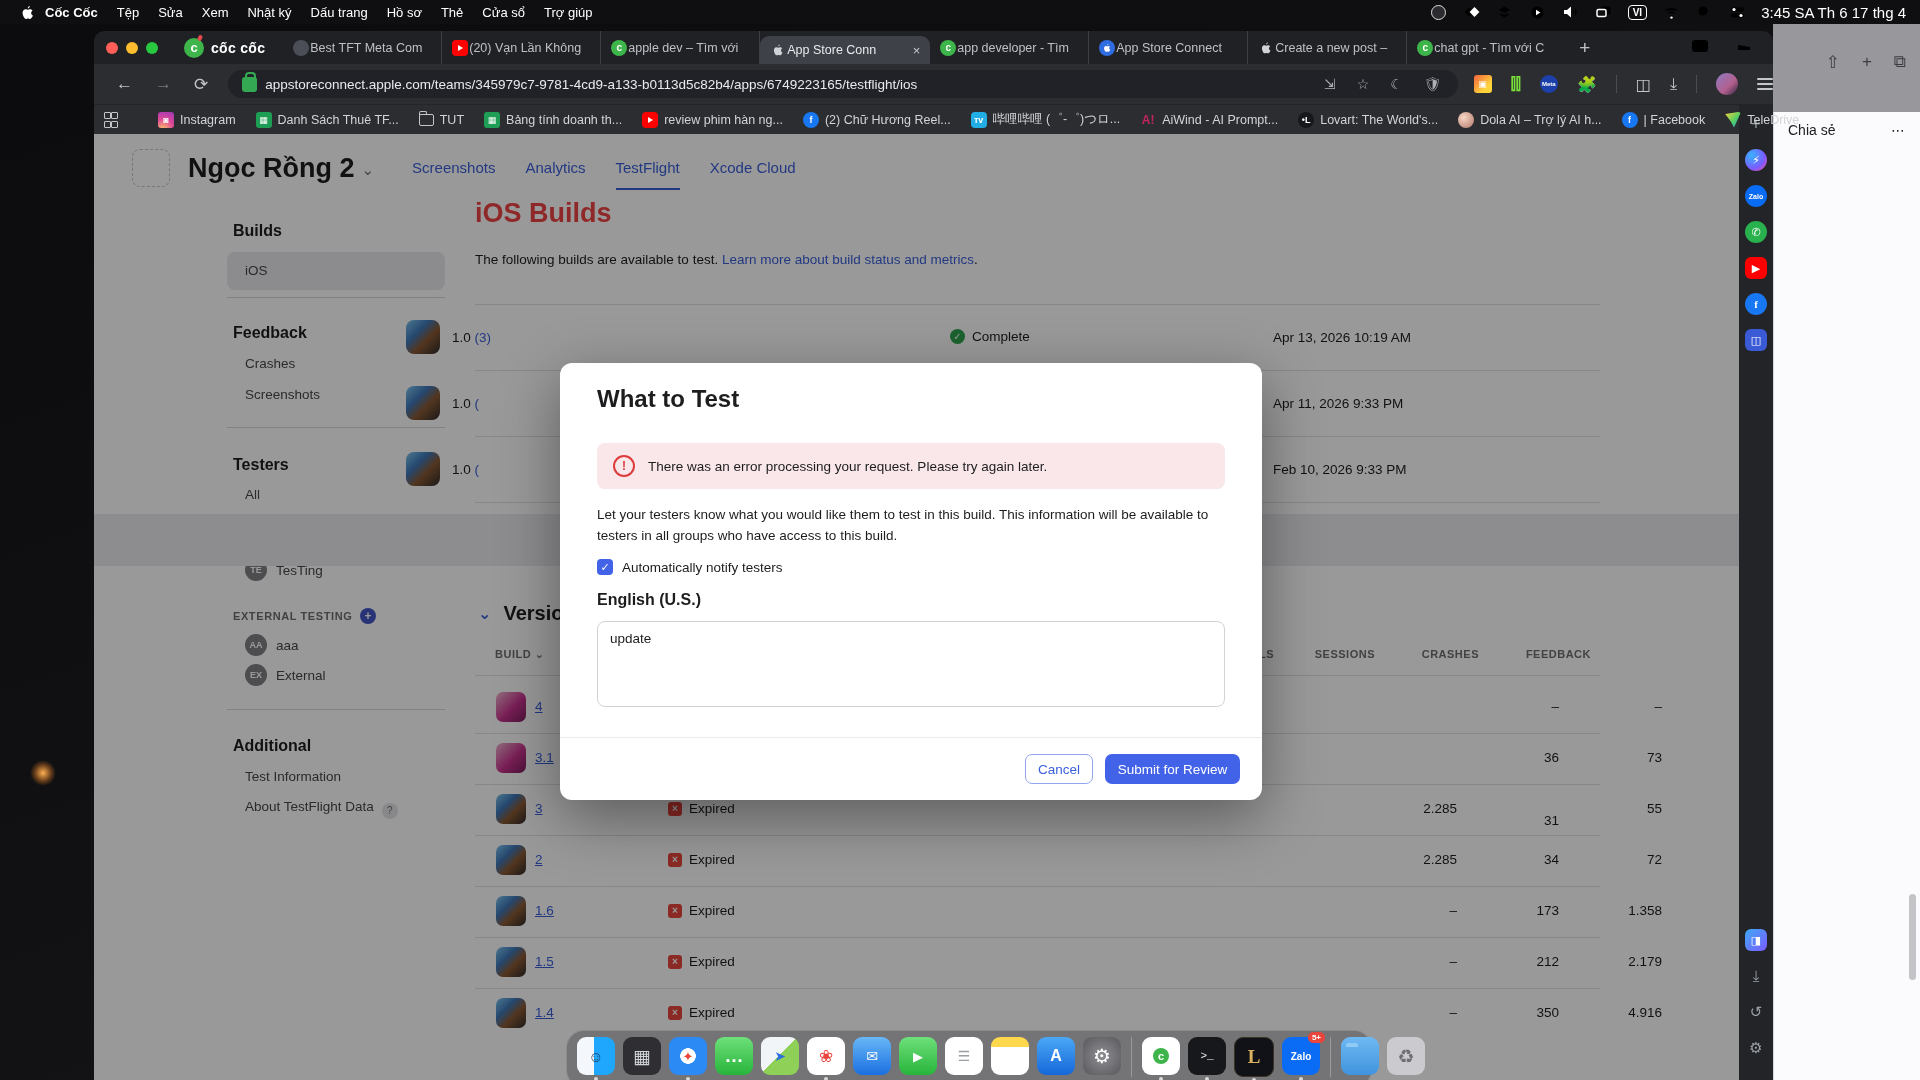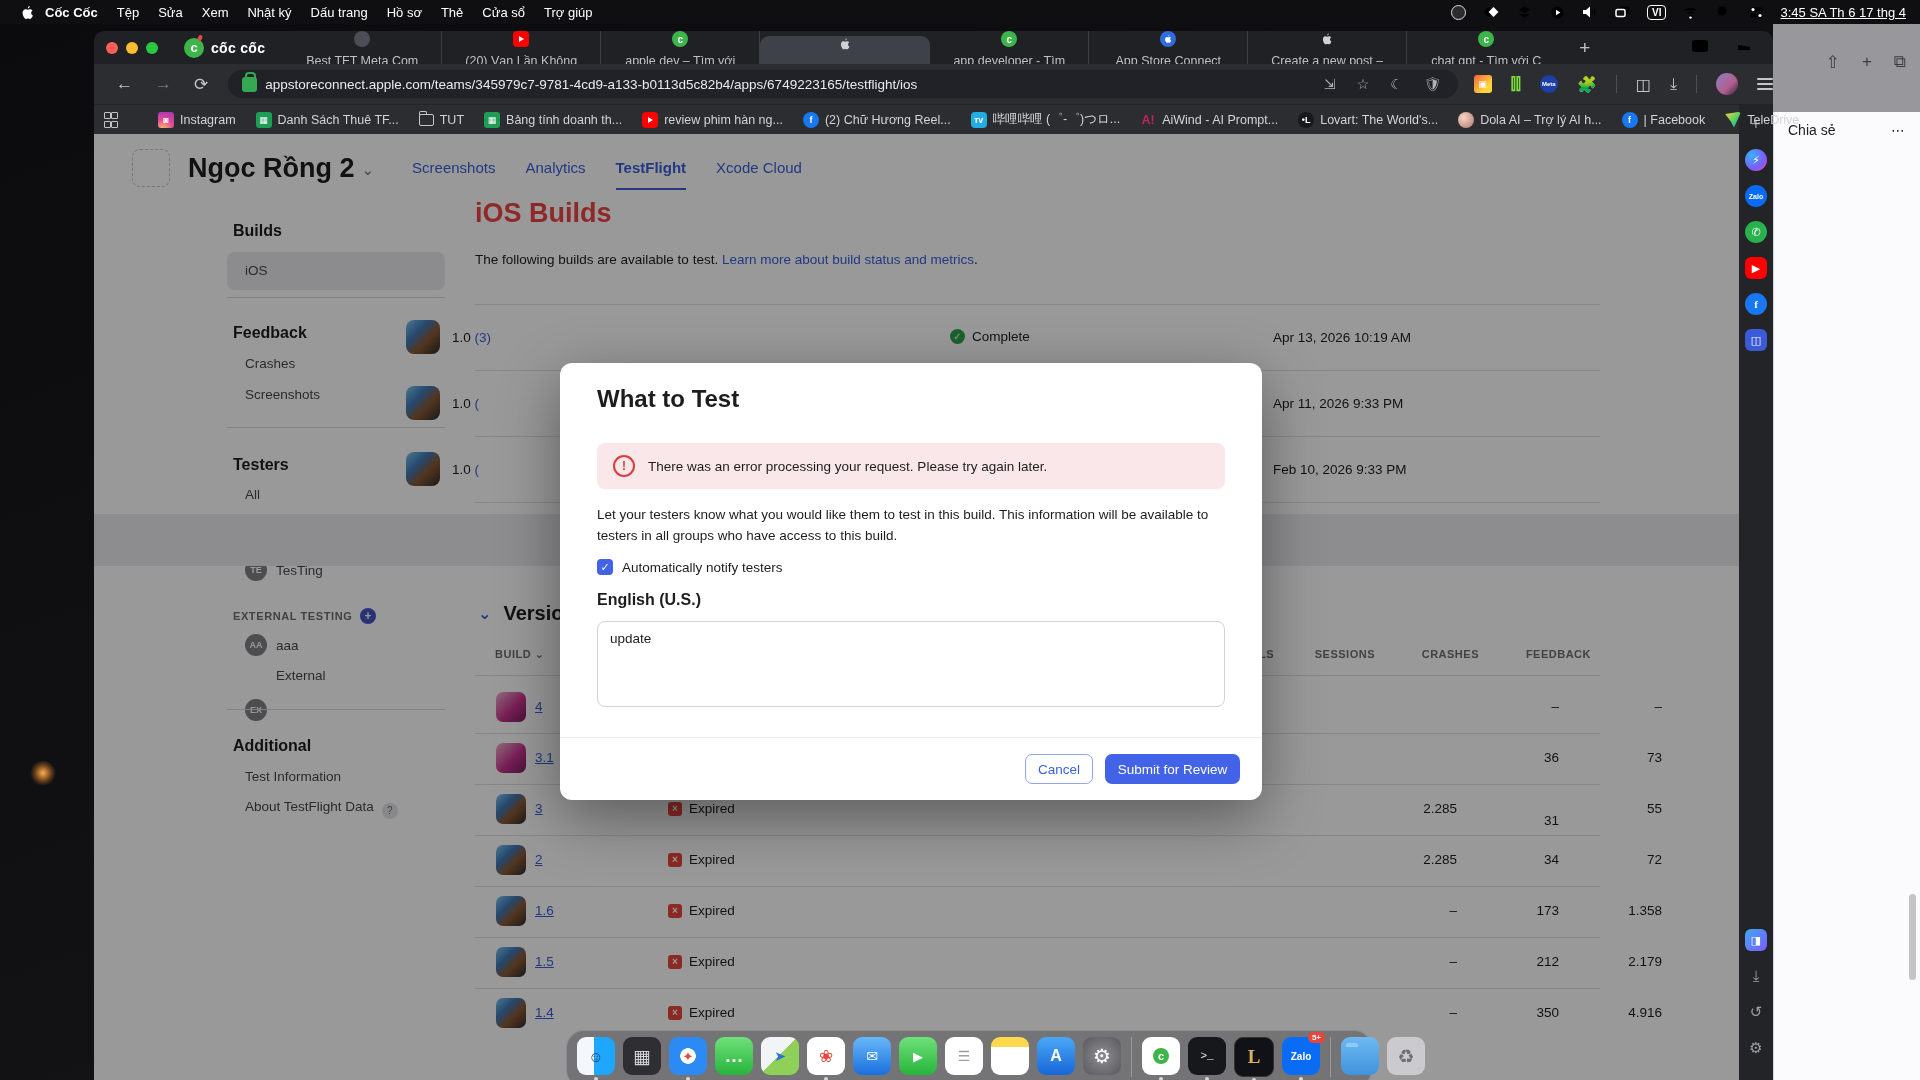--- a/index.html
+++ b/index.html
@@ -10,21 +10,21 @@
   
   #menubar{left:0;top:0;width:1920px;height:24px;background:rgba(16,16,18,.95);
     display:flex;align-items:center;color:#fff;font-size:13px;}
   #menubar .apple{margin:0 10px 0 20px;display:flex;}
   #menubar .menus{display:flex;gap:19px;align-items:center;}
   #menubar .menus .m{white-space:nowrap;}
   #menubar .menus .m.app{font-weight:bold;}
   #menubar .right{margin-left:auto;display:flex;align-items:center;gap:15px;padding-right:14px;}
   .mi{display:flex;align-items:center;justify-content:center;width:18px;height:16px;}
   .vi-badge{border:1.5px solid #fff;border-radius:4px;font-size:10px;font-weight:bold;padding:0 4px;line-height:13px;}
-  #clock{font-size:13px;white-space:nowrap;text-decoration:underline;}
+  #clock{font-size:15px;white-space:nowrap;}
   .glow{left:30px;top:760px;width:26px;height:26px;border-radius:50%;
     background:radial-gradient(circle,#ffae4f 0%,rgba(255,140,40,.35) 45%,transparent 70%);}
   
   #corner{left:1773px;top:24px;width:147px;height:88px;background:#97979c;}
   #corner .ic{color:#3c3c40;font-size:17px;display:flex;gap:22px;justify-content:flex-end;padding:28px 14px 0 0;}
   #sidepanel{left:1773px;top:112px;width:147px;height:968px;background:#fbfbfd;border-left:1px solid #d8d8dc;}
   #sidepanel .hdr{display:flex;align-items:center;justify-content:space-between;padding:10px 16px 0 14px;color:#1d1d1f;font-size:14px;}
   #sidepanel .scroll{position:absolute;right:5px;top:782px;width:7px;height:86px;border-radius:4px;background:#c4c4c8;}
   
   #strip{left:1739px;top:104px;width:34px;height:976px;background:#232428;display:flex;flex-direction:column;align-items:center;}
@@ -37,22 +37,22 @@
   
   #tabbar{left:94px;top:31px;width:1679px;height:33px;background:#1f2125;border-radius:10px 10px 0 0;display:flex;align-items:center;}
   .tl{width:12px;height:12px;border-radius:50%;margin-right:8px;}
   #tabbar .lights{display:flex;padding-left:12px;width:78px;}
   .brand{display:flex;align-items:center;gap:7px;margin-right:18px;}
   .brand .word{color:#fff;font-weight:bold;font-size:14px;letter-spacing:.3px;}
   .cc-circle{width:20px;height:20px;border-radius:50%;background:#3db54a;color:#fff;display:flex;align-items:center;justify-content:center;
     font-weight:bold;font-size:13px;position:relative;}
   .cc-circle i{position:absolute;top:-3px;right:2px;width:4px;height:6px;background:#e5484d;border-radius:2px;transform:rotate(25deg);font-style:normal;}
   #tabs{display:flex;align-items:center;height:33px;}
-  .tab{display:flex;align-items:center;gap:7px;height:33px;padding:0 10px;width:138px;color:#bdc1c6;font-size:12.5px;
-    border-right:1px solid #3c4045;flex-direction:column;}
+  .tab{display:flex;align-items:center;gap:1px;height:33px;padding:0 10px;width:138px;color:#bdc1c6;font-size:12.5px;
+    border-right:1px solid #3c4045;}
   .tab .t{white-space:nowrap;overflow:hidden;flex:1;min-width:0;}
   .tab.active{background:#3e4148;border-radius:9px 9px 0 0;height:28px;margin-top:5px;color:#e8eaed;border-right:none;width:150px;}
   .tab .x{color:#c7cacd;font-size:13px;padding-left:2px;}
   .fav{width:16px;height:16px;border-radius:50%;flex:0 0 16px;display:flex;align-items:center;justify-content:center;font-size:10px;font-weight:bold;color:#fff;}
   .fav-youtube{background:#f00;border-radius:4px;}
   .fav-youtube:before{content:"";width:0;height:0;border-left:5px solid #fff;border-top:3.5px solid transparent;border-bottom:3.5px solid transparent;margin-left:1px;}
   .fav-coccoc{background:#3db54a;}
   .fav-coccoc:before{content:"c";color:#fff;font-weight:bold;}
   .fav-tft{background:#4b4e57;}
   .fav-apple{background:transparent;}
@@ -95,21 +95,21 @@
   .bm-sep{width:1px;height:16px;background:#4a4d52;}
   
   #page{left:94px;top:134px;width:1645px;height:946px;background:#fff;overflow:hidden;}
   #appheader{left:38px;top:12px;height:44px;display:flex;align-items:center;}
   .appicon{width:36px;height:36px;border-radius:8px;border:1.5px dashed #c6c6cc;background:
     linear-gradient(#fff,#fff),repeating-linear-gradient(0deg,#eee 0 1px,transparent 1px 9px);}
   #appname{font-size:27px;font-weight:bold;color:#1d1d1f;margin-left:18px;}
   .chev{color:#6e6e73;font-size:15px;margin:4px 0 0 7px;}
   #appnav{display:flex;gap:30px;margin-left:38px;font-size:15px;}
   #appnav .nl{color:#3a5fd9;padding-bottom:12px;margin-top:12px;}
-  #appnav .nl.active{font-weight:bold;border-bottom:2.5px solid #3a5fd9;}
+  #appnav .nl.active{font-weight:normal;border-bottom:2.5px solid #3a5fd9;}
   
   .sb-h{position:absolute;left:139px;font-size:16px;font-weight:bold;color:#1d1d1f;}
   .sb-i{position:absolute;left:151px;font-size:13.5px;color:#48484d;}
   .sb-pill{position:absolute;left:133px;width:218px;height:38px;background:#e9e9ee;border-radius:8px;}
   .sb-div{position:absolute;left:133px;width:218px;height:1px;background:#d9d9de;}
   .sb-lab{position:absolute;left:139px;font-size:11px;font-weight:bold;letter-spacing:.6px;color:#6e6e73;display:flex;align-items:center;gap:8px;}
   .plusc{width:16px;height:16px;border-radius:50%;background:#4456c7;color:#fff;font-size:12px;display:flex;align-items:center;justify-content:center;font-weight:bold;}
   .gavatar{position:absolute;left:151px;width:22px;height:22px;border-radius:50%;background:#808084;color:#fff;font-size:9px;font-weight:bold;display:flex;align-items:center;justify-content:center;}
   .gname{position:absolute;left:182px;font-size:13.5px;color:#48484d;}
   .qmark{display:inline-flex;width:16px;height:16px;border-radius:50%;background:#e3e3e8;color:#6e6e73;font-size:10px;align-items:center;justify-content:center;margin-left:8px;vertical-align:-3px;}
@@ -488,21 +488,21 @@
         <span class="plusc">+</span>
       </span>
     <span class="gavatar" style="top:425px;">TE</span>
     <span class="gname" style="top:429px;">TesTing</span>
     <span class="sb-lab" style="top:474px;">
         <span>EXTERNAL TESTING</span>
         <span class="plusc">+</span>
       </span>
     <span class="gavatar" style="top:500px;">AA</span>
     <span class="gname" style="top:504px;">aaa</span>
-    <span class="gavatar" style="top:530px;margin-top:35px;">EX</span>
+    <span class="gavatar" style="top:530px;">EX</span>
     <span class="gname" style="top:534px;">External</span>
     <span class="sb-div" style="top:575px;"></span>
     <span class="sb-h" style="top:603px;">Additional</span>
     <span class="sb-i" style="top:635px;">Test Information</span>
     <span class="sb-i" style="top:665px;"><span>About TestFlight Data</span><span class="qmark">?</span></span>
 
     <span class="abs" id="main-title">iOS Builds</span>
     <span class="abs" id="main-desc"><span>The following builds are available to test. </span><a href="#">Learn more about build status and metrics</a><span>.</span></span>
 
     <span class="hline" style="top:170px;"></span>

